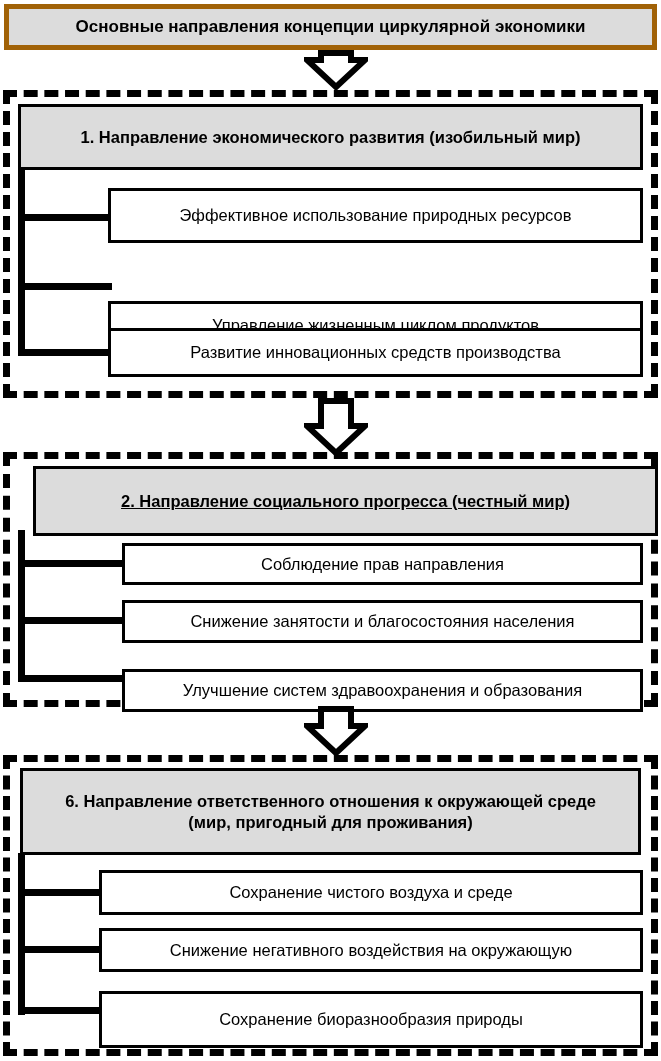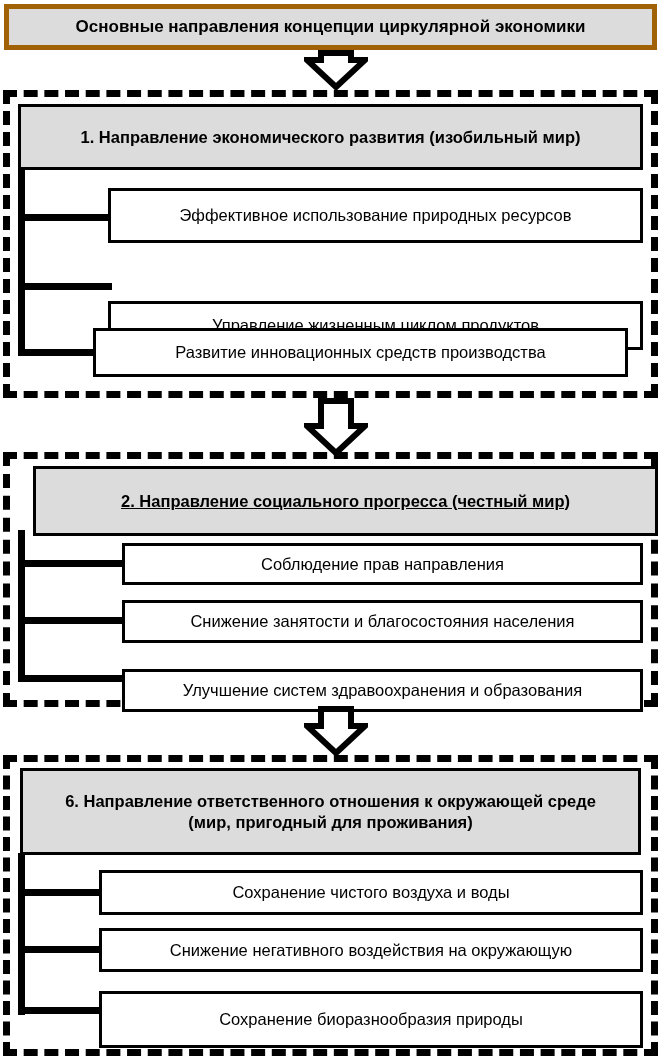--- a/index.html
+++ b/index.html
@@ -45,21 +45,21 @@
   <div class="abs frame" style="left:3px; top:90px; width:655px; height:308px;"></div>
   <div class="abs hdr" style="left:18px; top:104px; width:625px; height:66px;">1. Направление экономического развития (изобильный мир)</div>
 
   <div class="abs line" style="left:18px; top:168px; width:7px; height:188px;"></div>
   <div class="abs line" style="left:18px; top:214px; width:94px; height:7px;"></div>
   <div class="abs line" style="left:18px; top:283px; width:94px; height:7px;"></div>
   <div class="abs line" style="left:18px; top:349px; width:94px; height:7px;"></div>
 
   <div class="abs item" style="left:108px; top:188px; width:535px; height:55px;">Эффективное использование природных ресурсов</div>
   <div class="abs item" style="left:108px; top:262px; width:535px; height:49px;margin-top:39px;">Управление жизненным циклом продуктов</div>
-  <div class="abs item" style="left:93px; top:328px; width:535px; height:49px;text-align:center;">Развитие инновационных средств производства</div>
+  <div class="abs item" style="left:108px; top:328px; width:535px; height:49px;text-align:center;">Развитие инновационных средств производства</div>
 
   <svg class="arrow" style="left:304px; top:398px;" width="64" height="58" viewBox="0 0 64 58">
     <polygon points="17,3 47,3 47,28 61,28 32,55 3,28 17,28"></polygon>
   </svg>
 
   <div class="abs frame" style="left:3px; top:452px; width:655px; height:255px;"></div>
   <div class="abs hdr" style="left:33px; top:466px; width:625px; height:70px;text-decoration:underline;">2. Направление социального прогресса (честный мир)</div>
 
   <div class="abs line" style="left:18px; top:530px; width:7px; height:152px;"></div>
   <div class="abs line" style="left:18px; top:560px; width:108px; height:7px;"></div>
@@ -76,17 +76,17 @@
 
   <div class="abs frame" style="left:3px; top:755px; width:655px; height:301px;"></div>
   <div class="abs hdr" style="left:20px; top:768px; width:621px; height:87px;">6. Направление ответственного отношения к окружающей среде
 (мир, пригодный для проживания)</div>
 
   <div class="abs line" style="left:18px; top:853px; width:7px; height:162px;"></div>
   <div class="abs line" style="left:18px; top:889px; width:85px; height:7px;"></div>
   <div class="abs line" style="left:18px; top:946px; width:85px; height:7px;"></div>
   <div class="abs line" style="left:18px; top:1007px; width:85px; height:7px;"></div>
 
-  <div class="abs item" style="left:99px; top:870px; width:544px; height:45px;">Сохранение чистого воздуха и воды</div>
+  <div class="abs item" style="left:99px; top:870px; width:544px; height:45px;">Сохранение чистого воздуха и среде</div>
   <div class="abs item" style="left:99px; top:928px; width:544px; height:44px;">Снижение негативного воздействия на окружающую</div>
   <div class="abs item" style="left:99px; top:991px; width:544px; height:57px;">Сохранение биоразнообразия природы</div>
 
 </div>
 
 </body></html>

